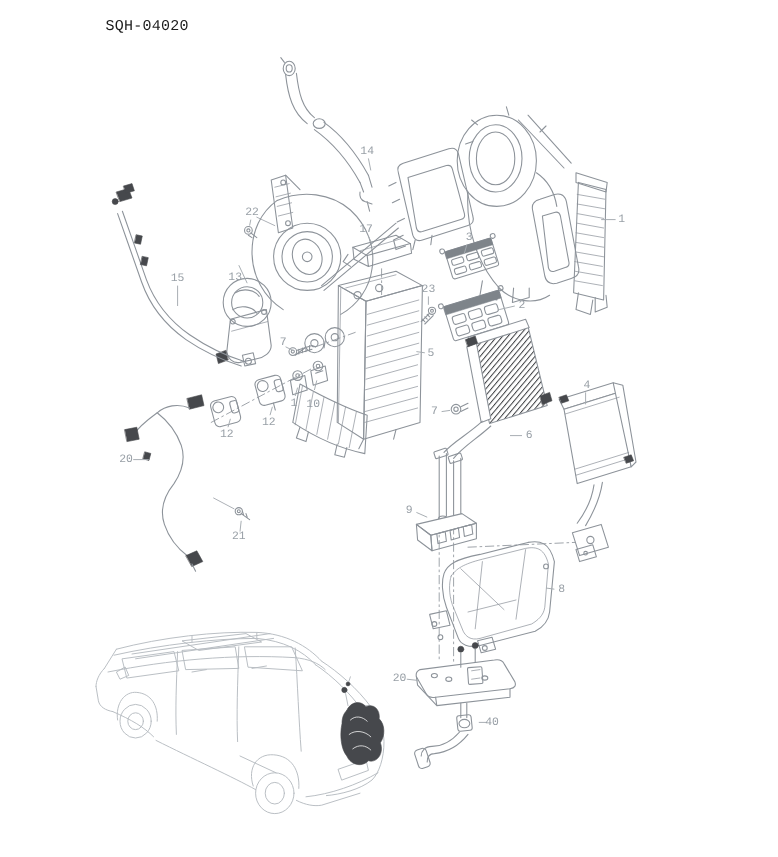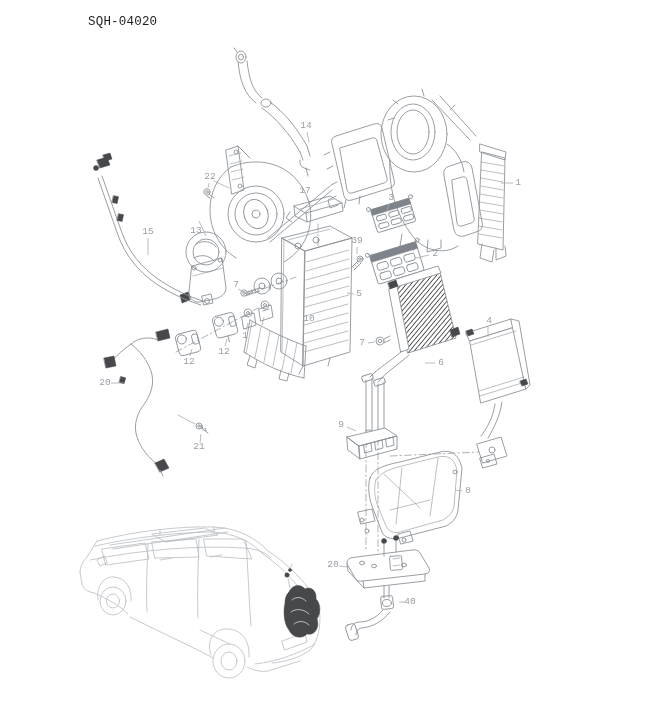--- a/index.html
+++ b/index.html
@@ -366,29 +366,29 @@
   <div id="callout-layer">
       <span class="callout" style="left: 518px; top: 183px;">1</span>
       <span class="callout" style="left: 435px; top: 254px;">2</span>
       <span class="callout" style="left: 391px; top: 198px;">3</span>
       <span class="callout" style="left: 489px; top: 321px;">4</span>
       <span class="callout" style="left: 359px; top: 294px;">5</span>
       <span class="callout" style="left: 441px; top: 363px;">6</span>
       <span class="callout" style="left: 362px; top: 343px;">7</span>
       <span class="callout" style="left: 468px; top: 491px;">8</span>
       <span class="callout" style="left: 341px; top: 425px;">9</span>
-      <span class="callout" style="left: 261px; top: 319px; margin-left: 48px;">10</span>
+      <span class="callout" style="left: 261px; top: 337px;">10</span>
       <span class="callout" style="left: 245px; top: 336px;">1</span>
       <span class="callout" style="left: 224px; top: 352px;">12</span>
       <span class="callout" style="left: 189px; top: 362px;">12</span>
       <span class="callout" style="left: 196px; top: 215px; margin-top: 16px;">13</span>
       <span class="callout" style="left: 306px; top: 126px;">14</span>
       <span class="callout" style="left: 148px; top: 232px;">15</span>
       <span class="callout" style="left: 236px; top: 285px;">7</span>
       <span class="callout" style="left: 305px; top: 191px;">17</span>
       <span class="callout" style="left: 333px; top: 565px;">20</span>
       <span class="callout" style="left: 105px; top: 383px;">20</span>
       <span class="callout" style="left: 410px; top: 602px;">40</span>
       <span class="callout" style="left: 199px; top: 447px;">21</span>
       <span class="callout" style="left: 210px; top: 177px;">22</span>
-      <span class="callout" style="left: 357px; top: 241px;">39</span>
+      <span class="callout" style="left: 357px; top: 241px;">23</span>
     </div>
 </div>
 
 </body></html>

